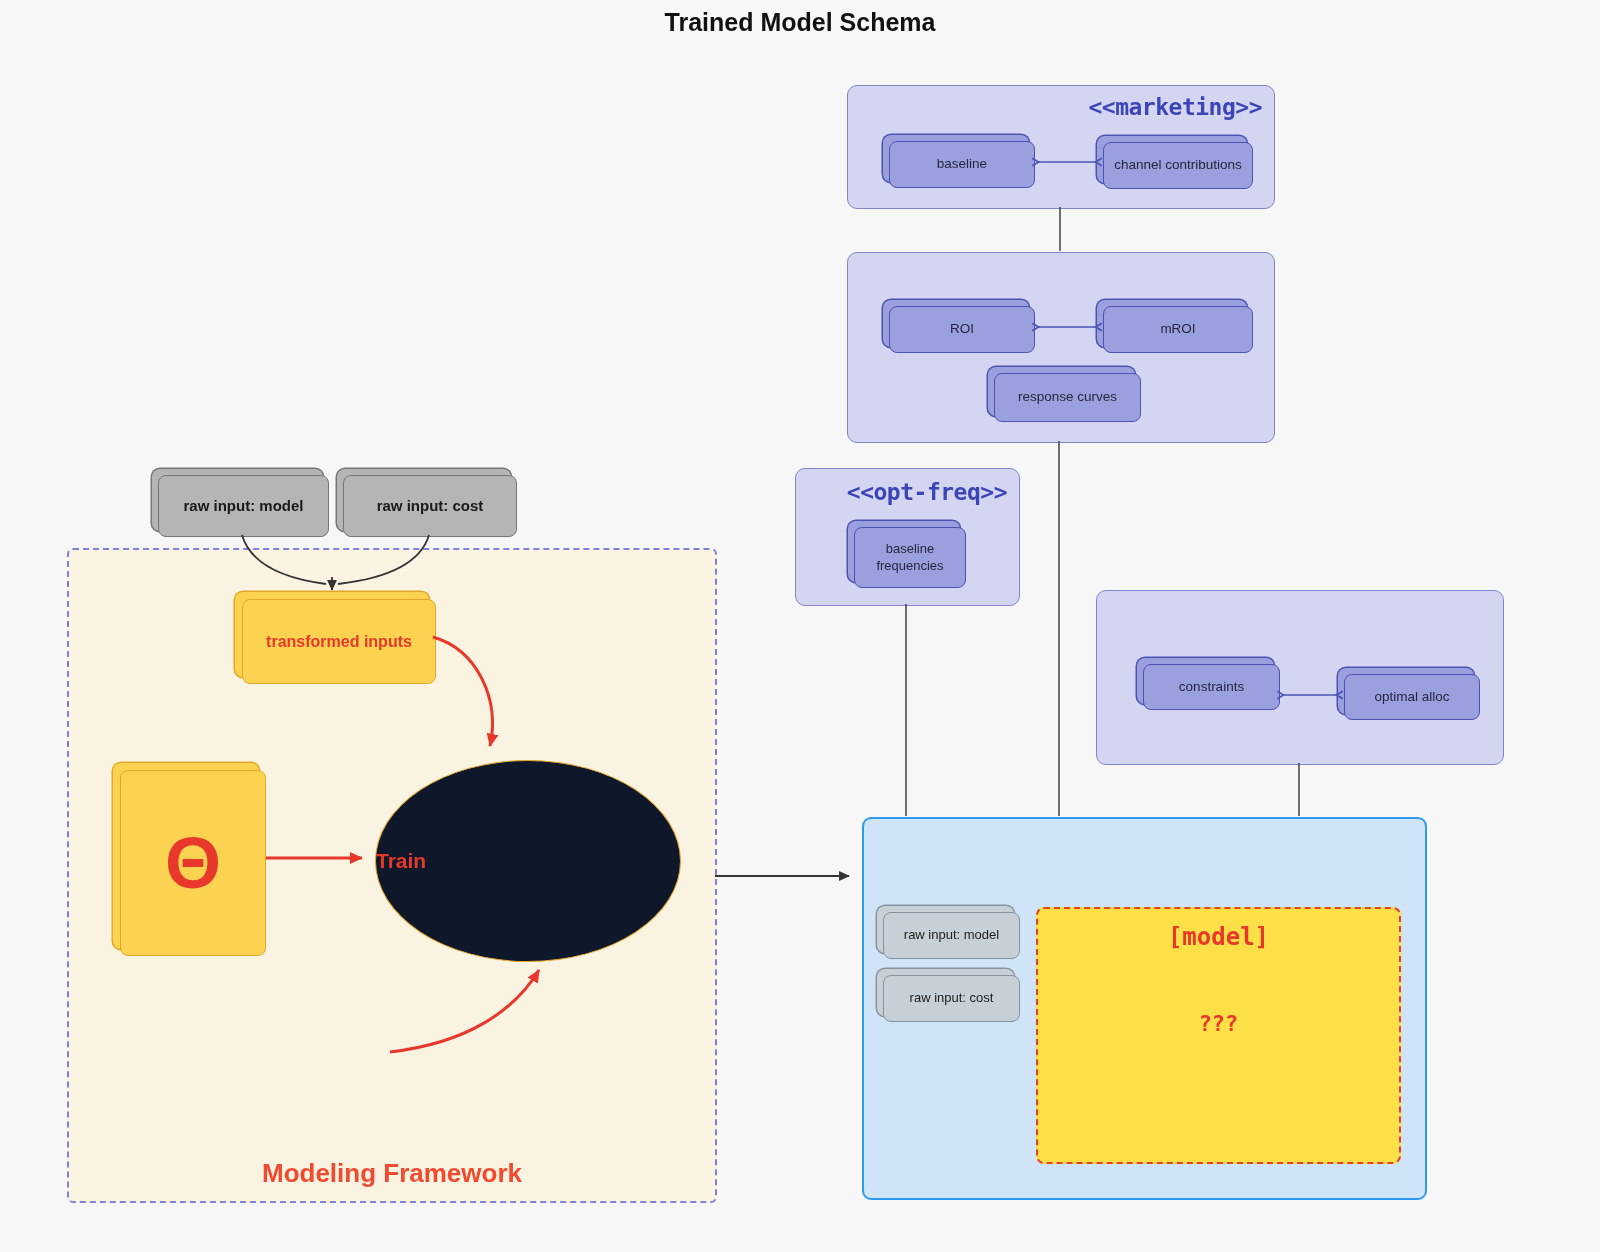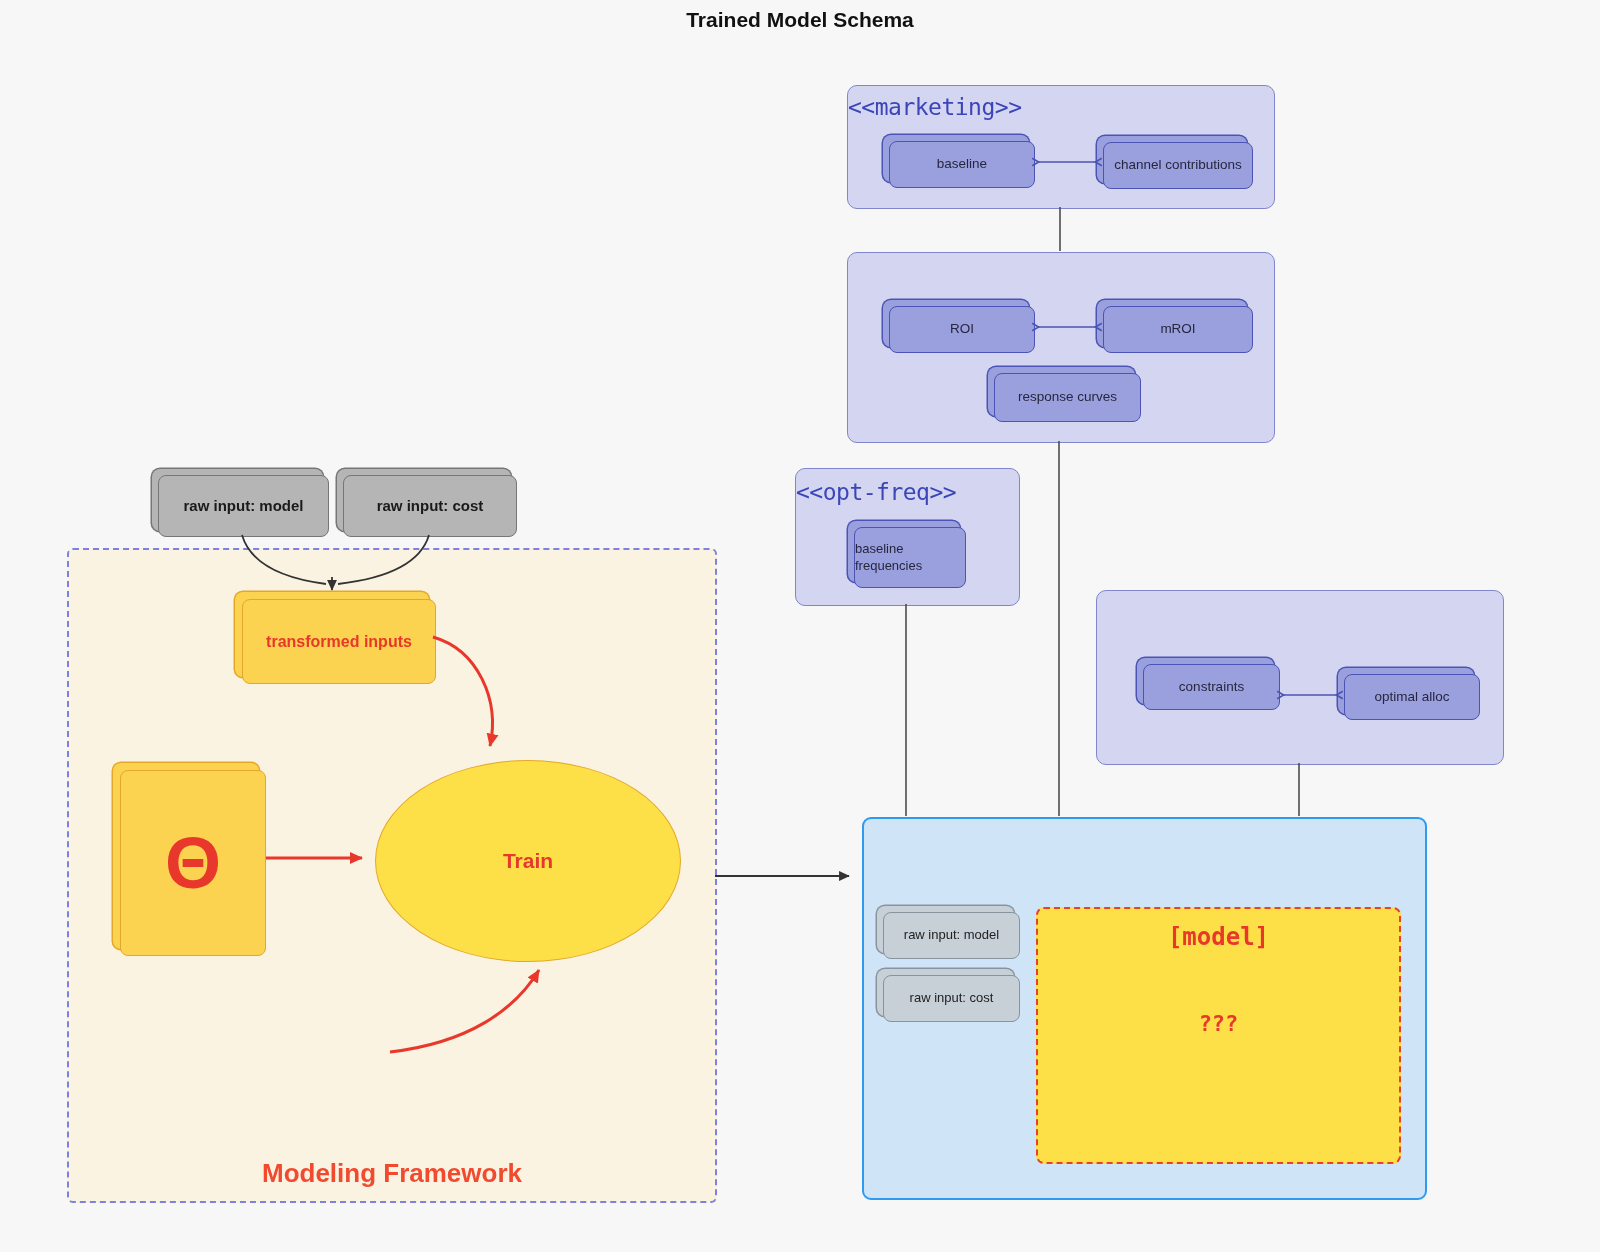--- a/index.html
+++ b/index.html
@@ -4,56 +4,56 @@
 <style>
   html,body{margin:0;padding:0;}
   body{
     width:1600px;height:1252px;position:relative;
     background:#f7f7f8;
     font-family:"Liberation Sans", sans-serif;
     overflow:hidden;
   }
   .diagram-title{
     position:absolute;left:0;right:0;top:8px;text-align:center;
-    font-size:21px;font-weight:bold;color:#111;
+    font-size:25px;font-weight:bold;color:#111;
   }
   
   .panel{position:absolute;border-radius:10px;}
   .lavender{background:#d4d6f1;border:1.5px solid #8085cc;}
   .bluepanel{background:#d0e4f7;border:2px solid #2e9af0;border-radius:9px;}
   .creampanel{background:#faf3e2;border:2px dashed #7d82de;border-radius:6px;}
   .ptitle{
-    position:absolute;left:0;right:5px;text-align:left;
-    font-family:"DejaVu Sans Mono", monospace;font-weight:normal;
+    position:absolute;left:0;right:12px;text-align:right;
+    font-family:"DejaVu Sans Mono", monospace;font-weight:bold;
     font-size:23px;color:#3b45b8;letter-spacing:-0.5px;
   }
   .ptitle.blue{color:#2b96ec;font-size:24px;}
   
   .card{
     position:absolute;border-radius:8px;
-    display:flex;align-items:center;justify-content:center;text-align:left;
+    display:flex;align-items:center;justify-content:center;text-align:center;
     background:var(--f);border:1.5px solid var(--b);
     box-shadow:-6px -6px 0 0 var(--f), -6px -6px 0 1.5px var(--b);
     font-size:13.5px;color:#26263e;line-height:1.25;
   }
   .card.big{box-shadow:-7px -7px 0 0 var(--f), -7px -7px 0 1.5px var(--b);}
   .purple{--f:#9aa0de;--b:#4b53b4;}
   .graydark{--f:#b5b5b5;--b:#767676;font-weight:bold;font-size:15px;color:#1a1a1a;}
   .graylight{--f:#c7cfd7;--b:#87949f;font-size:13px;color:#222;}
   .gold{--f:#fcd251;--b:#e3a829;}
   .goldsoft{--f:#fbdc7c;--b:#e8b73c;}
   .redtext{color:#e8382b;font-weight:bold;}
   .mono{font-family:"DejaVu Sans Mono", monospace;}
   
   .transformed{font-size:16px;}
   .theta-glyph{font-size:72px;font-weight:bold;color:#e8382b;line-height:1;}
   .train-ellipse{
     position:absolute;border-radius:50%;
-    background:#fde047;border:1.5px solid #e3a829;
-    display:flex;align-items:center;justify-content:center;
+    background:#0f172a;border:1.5px solid #e3a829;
+    display:flex;align-items:center;justify-content:flex-start;
     font-size:21px;font-weight:bold;color:#e8382b;
   }
   .hyper{font-size:19px;}
   .fw-label{
     position:absolute;left:0;right:0;bottom:12px;text-align:center;
     font-size:26px;font-weight:bold;color:#f14a2e;
   }
   
   .khaki{
     position:absolute;background:#fde047;

